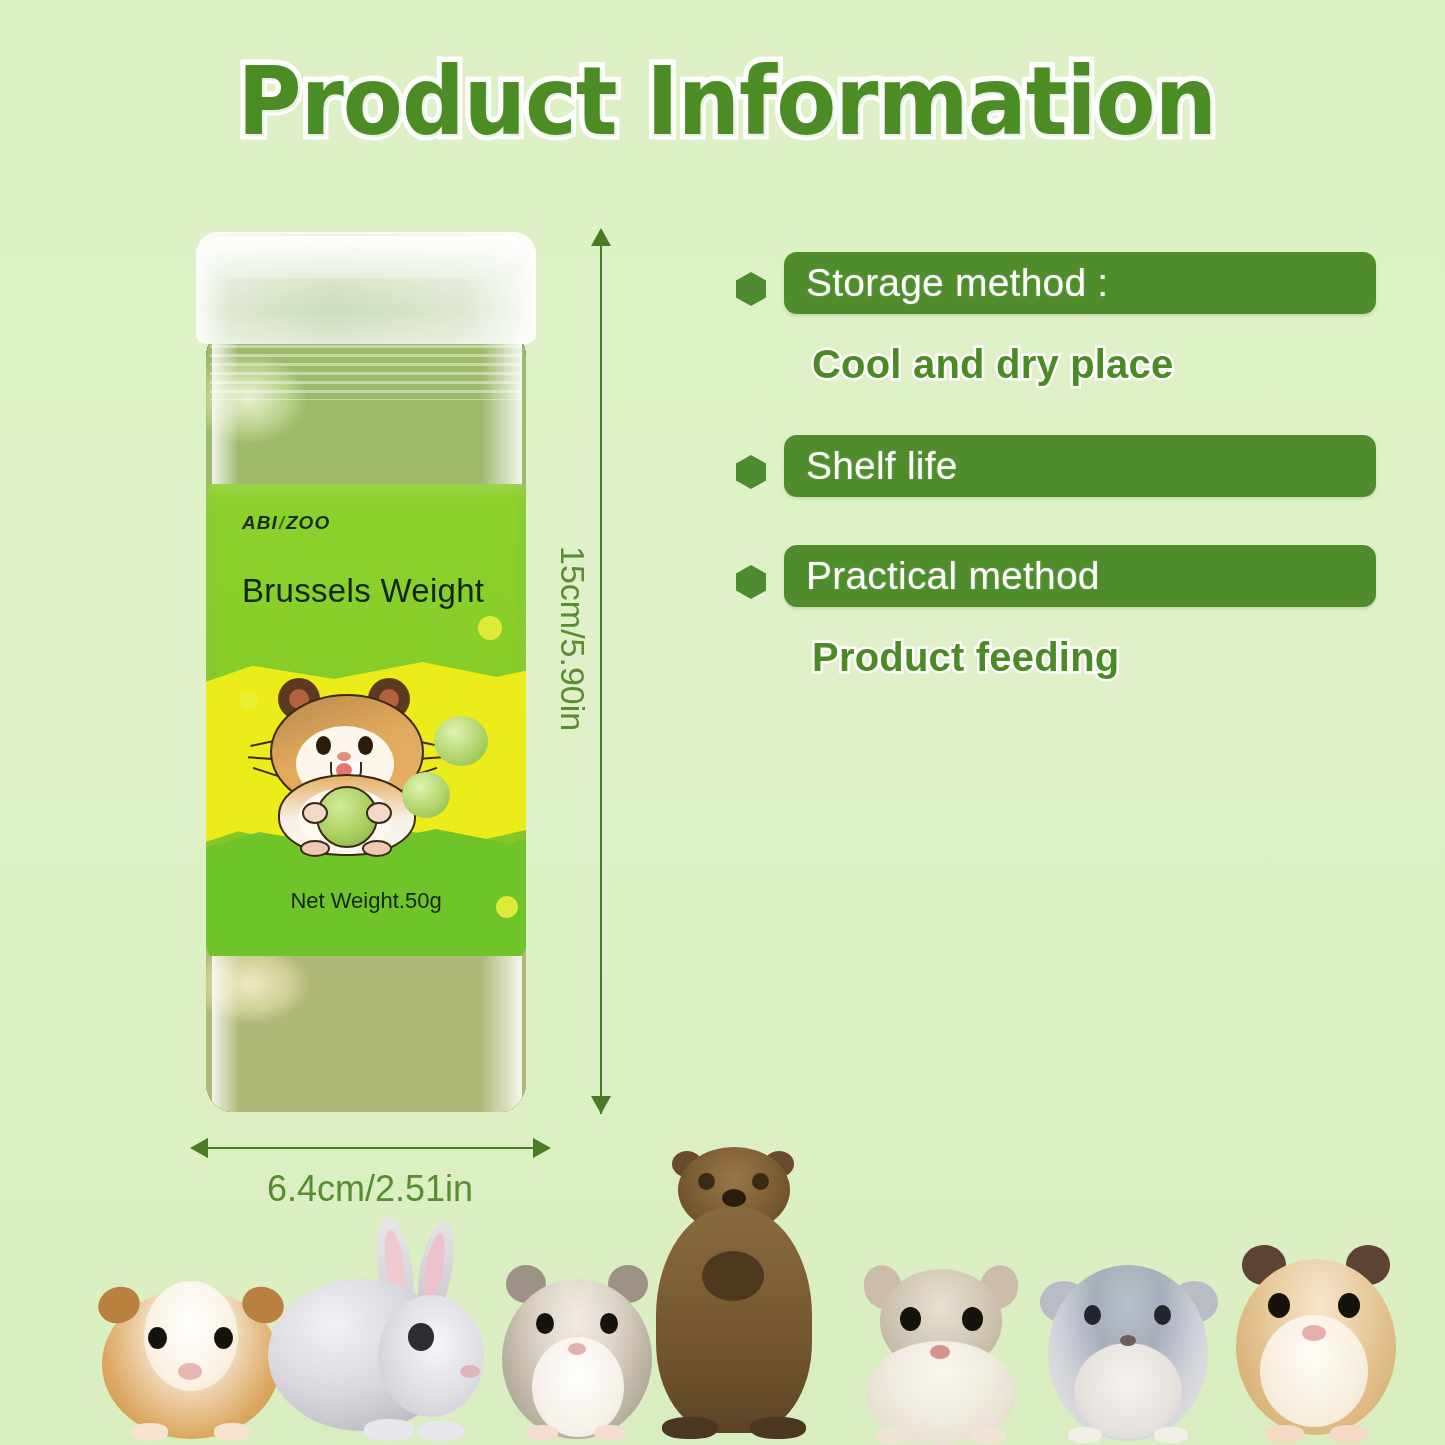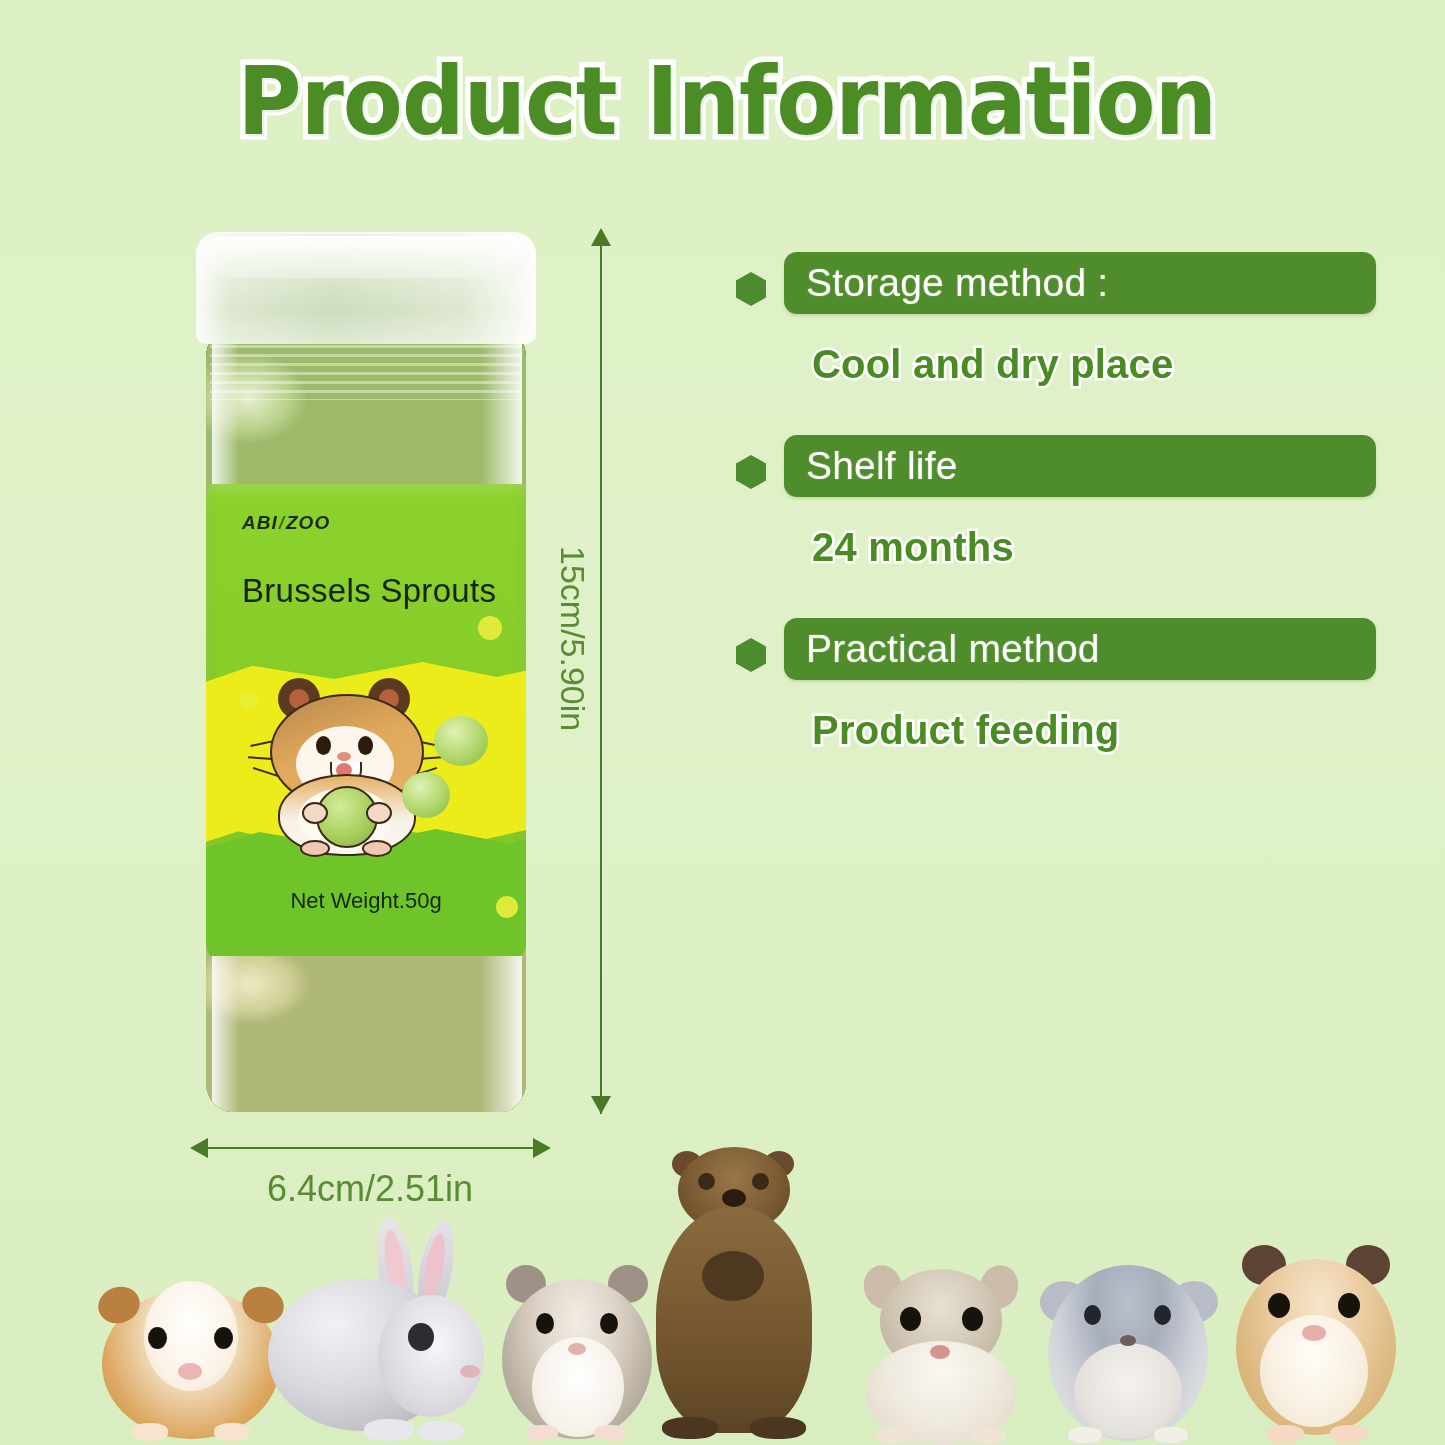--- a/index.html
+++ b/index.html
@@ -282,21 +282,21 @@
       <div class="label-bottomgreen"></div>
 
       <div class="label-dot" style="left:272px; top:132px; width:24px; height:24px;"></div>
       <div class="label-dot" style="left:34px; top:208px; width:18px; height:18px;"></div>
       <div class="label-dot" style="left:290px; top:412px; width:22px; height:22px;"></div>
 
       <div class="label-brand">
         <span>ABI</span><span class="slash">/</span><span>ZOO</span>
       </div>
 
-      <div class="label-product">Brussels Sprouts</div>
+      <div class="label-product">Brussels Weight</div>
 
       <div class="mascot">
         <div class="m-ear" style="left:16px; top:0;"></div>
         <div class="m-ear-in" style="left:27px; top:11px;"></div>
         <div class="m-ear" style="left:106px; top:0;"></div>
         <div class="m-ear-in" style="left:117px; top:11px;"></div>
 
         <div class="m-whisker" style="left:-12px; top:62px; width:48px; transform:rotate(-12deg);"></div>
         <div class="m-whisker" style="left:-14px; top:80px; width:50px; transform:rotate(4deg);"></div>
         <div class="m-whisker" style="left:-10px; top:96px; width:46px; transform:rotate(18deg);"></div>
@@ -347,21 +347,20 @@
         <span class="pill-label">Storage method :</span>
       </div>
       <div class="value">Cool and dry place</div>
     </div>
 
     <div class="info-row">
       <div class="hex"></div>
       <div class="pill">
         <span class="pill-label">Shelf life</span>
       </div>
-      <div class="value">24 months</div>
     </div>
 
     <div class="info-row">
       <div class="hex"></div>
       <div class="pill">
         <span class="pill-label">Practical method</span>
       </div>
       <div class="value">Product feeding</div>
     </div>
 

